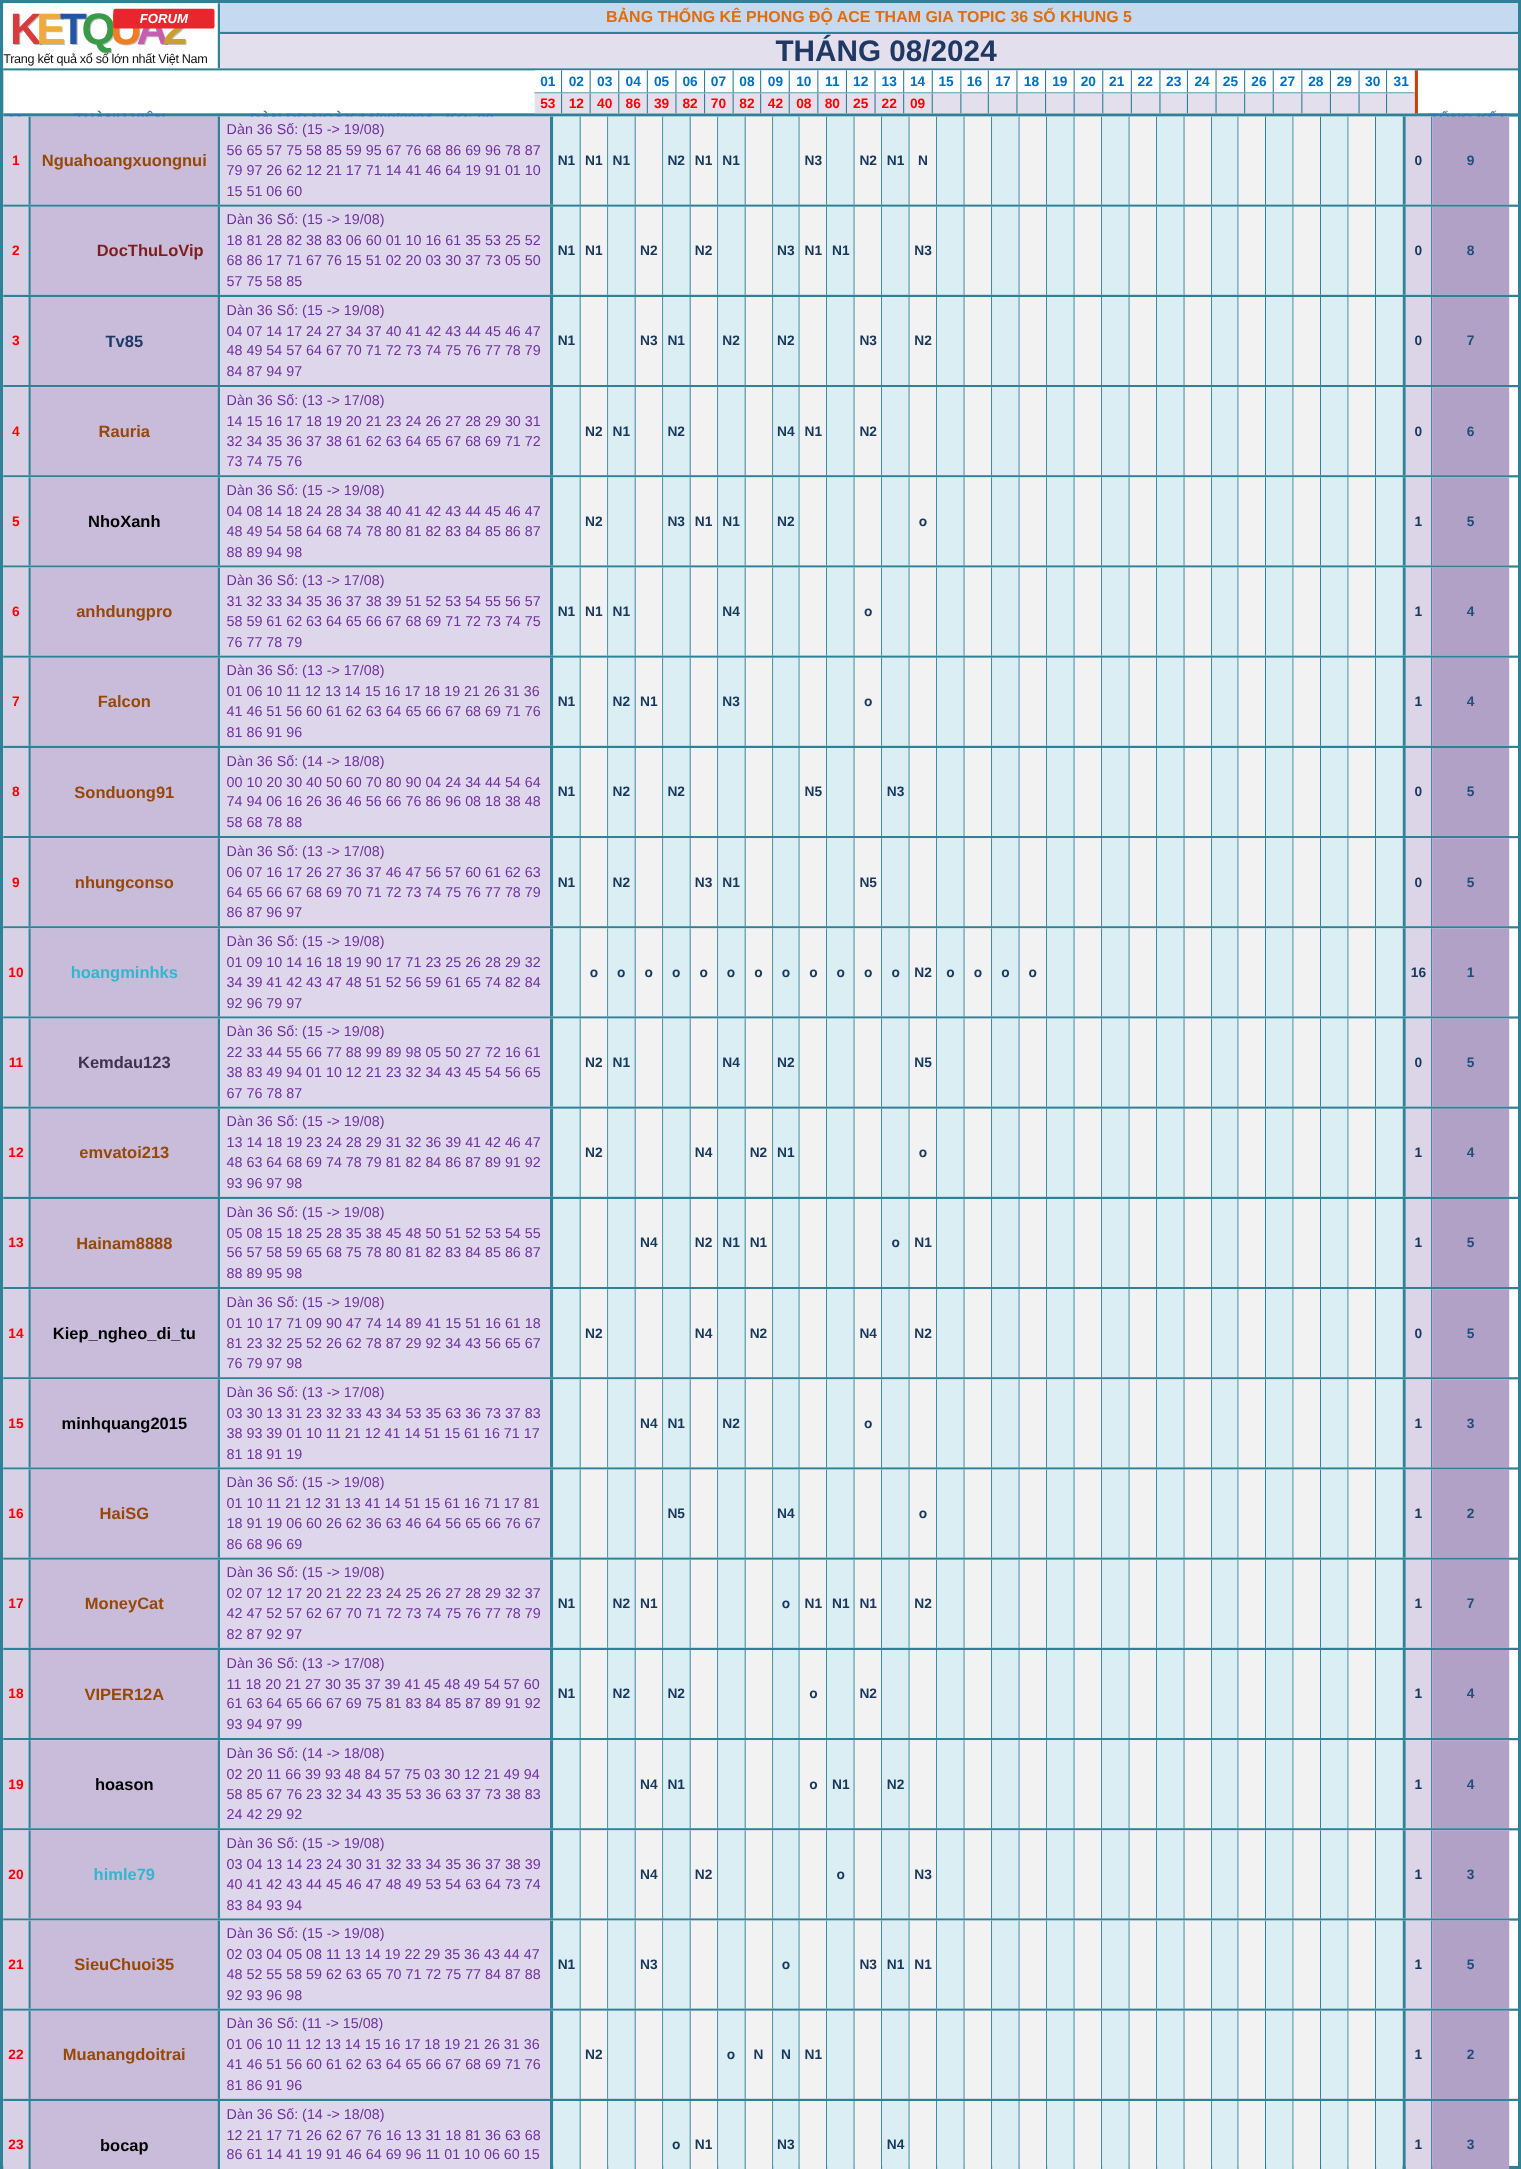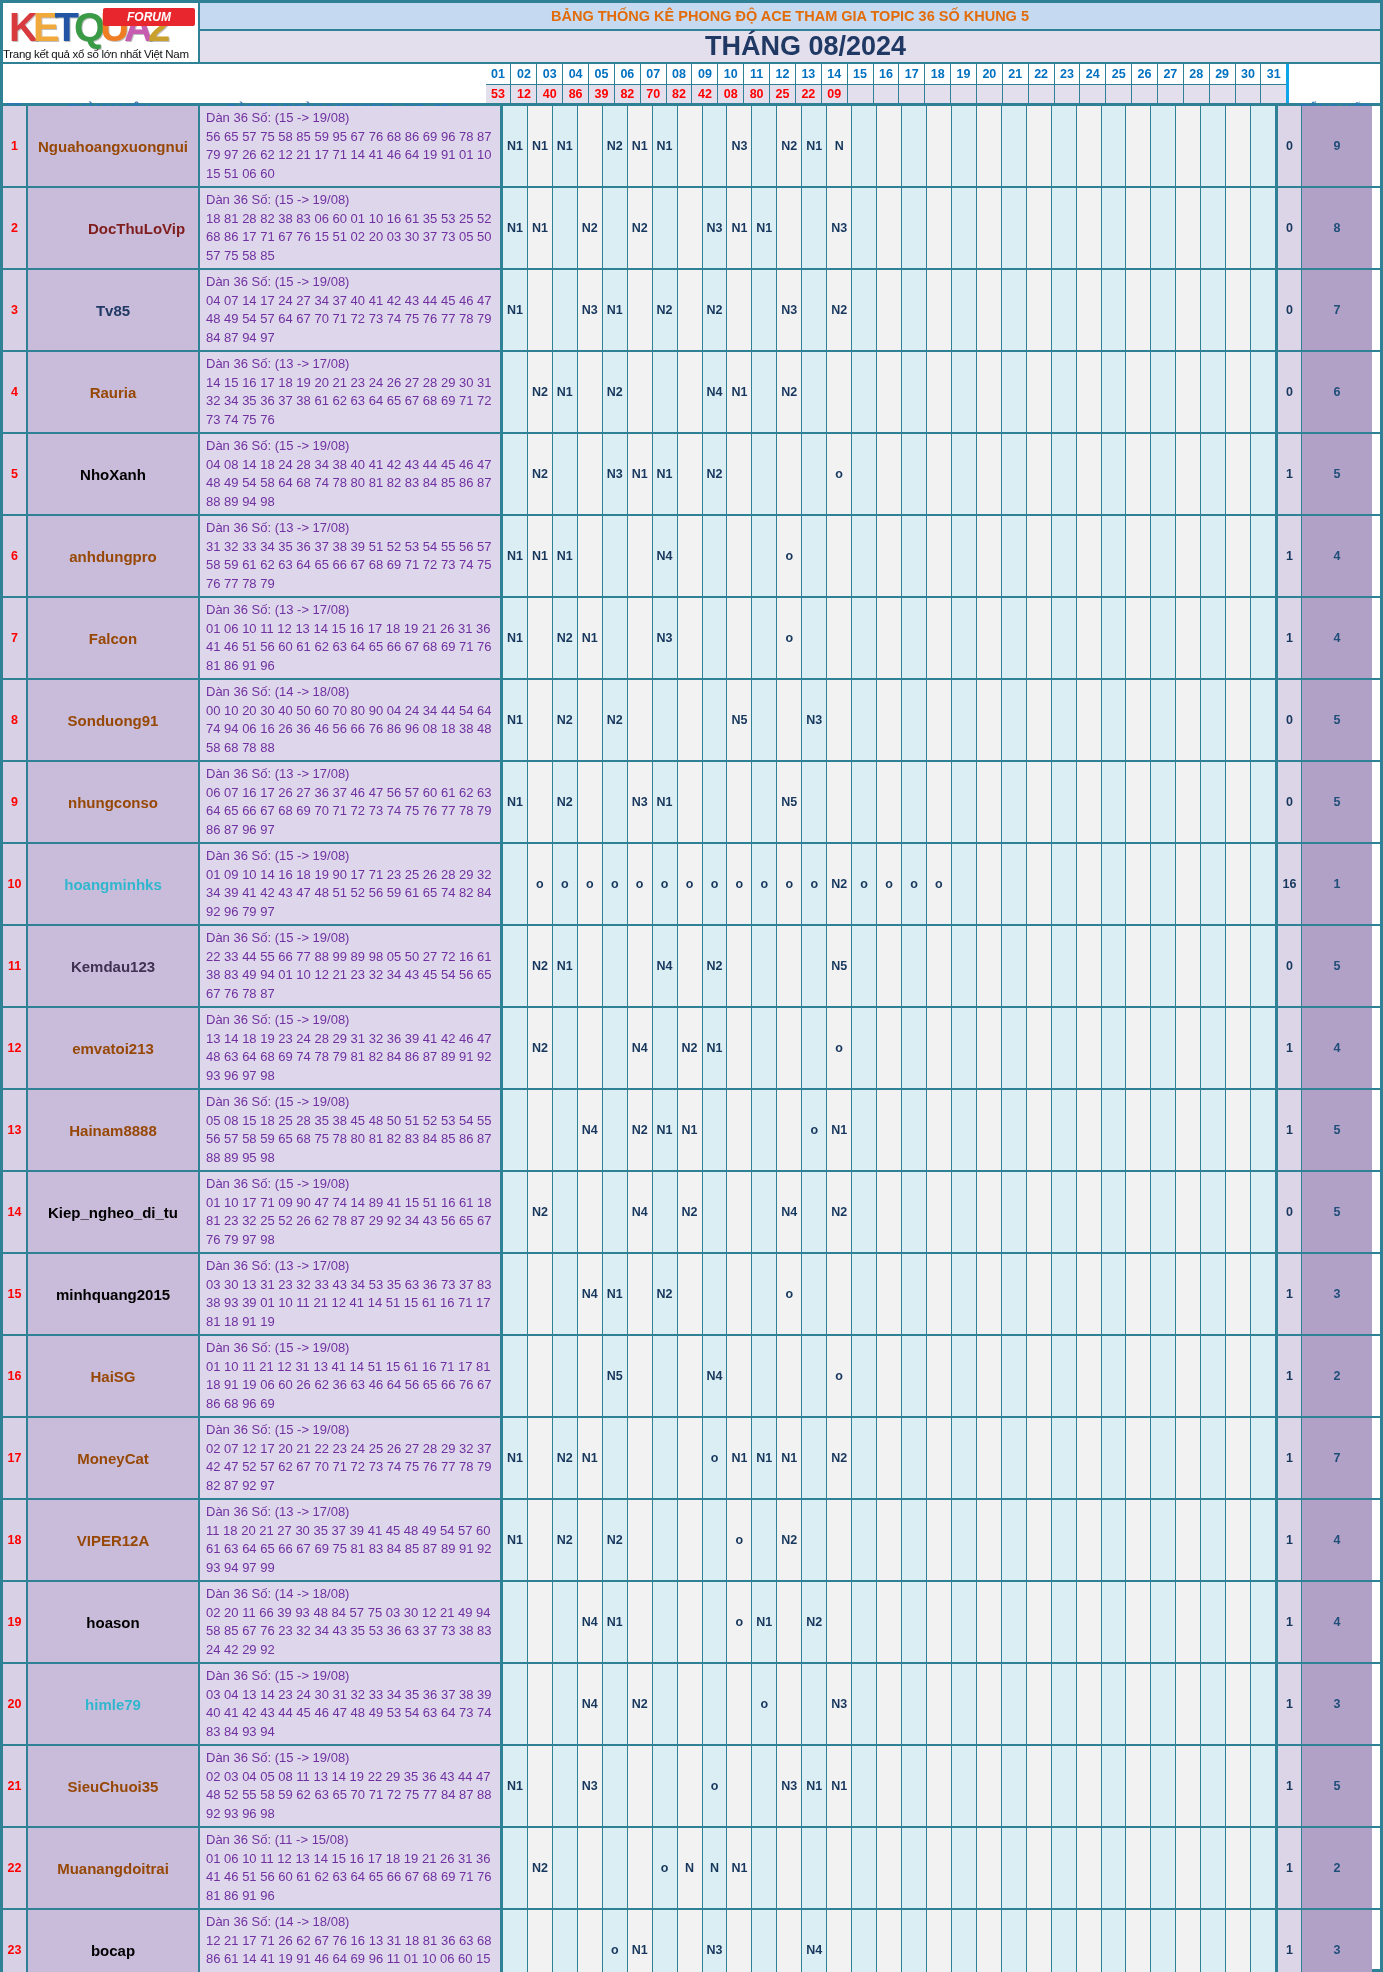--- a/index.html
+++ b/index.html
@@ -31,21 +31,21 @@
   .month-band { flex: 1; background: #e4dfec; color: #1f3864; font-weight: bold; font-size: 27px;
     display: flex; align-items: center; justify-content: center; padding-left: 31px; }
   .hdr-bottom { height: 42px; border-bottom: 3px solid #2f8196; display: flex; }
   .peach { background: #fbd5b5; color: #2e75b6; font-weight: bold; margin-top: 44px; }
   .h-tt { width: 25px; border-right: 2px solid #2f8196; font-size: 12px;
     display: flex; align-items: center; justify-content: center; }
   .h-member { width: 172px; border-right: 2px solid #2f8196; font-size: 13.5px;
     display: flex; align-items: center; justify-content: center; }
   .h-detail { width: 303px; border-right: 3px solid #2f8196; font-size: 13.5px;
     display: flex; align-items: center; justify-content: center; }
-  .h-days { width: 833px; border-right: 3px solid #0ea5e9; display: flex; flex-direction: column; }
+  .h-days { width: 833px; border-right: 3px solid #c2410c; display: flex; flex-direction: column; }
   .day-num-row { height: 21px; border-bottom: 1px solid #2f8196; display: flex; background: #fff; }
   .day-num { flex: 1; border-right: 1px solid #2f8196; color: #0070c0; font-weight: bold; font-size: 12.5px;
     display: flex; align-items: center; justify-content: center; }
   .day-num:last-child { border-right: none; }
   .kq-row { flex: 1; display: flex; background: #e4dfec; }
   .kq-val { flex: 1; border-right: 1px solid #2f8196; color: #ff0000; font-weight: bold; font-size: 12.5px;
     display: flex; align-items: center; justify-content: center; }
   .kq-val:last-child { border-right: none; }
   .h-sum { width: 94px; font-size: 13.5px; display: flex; align-items: center; justify-content: center; }
   

